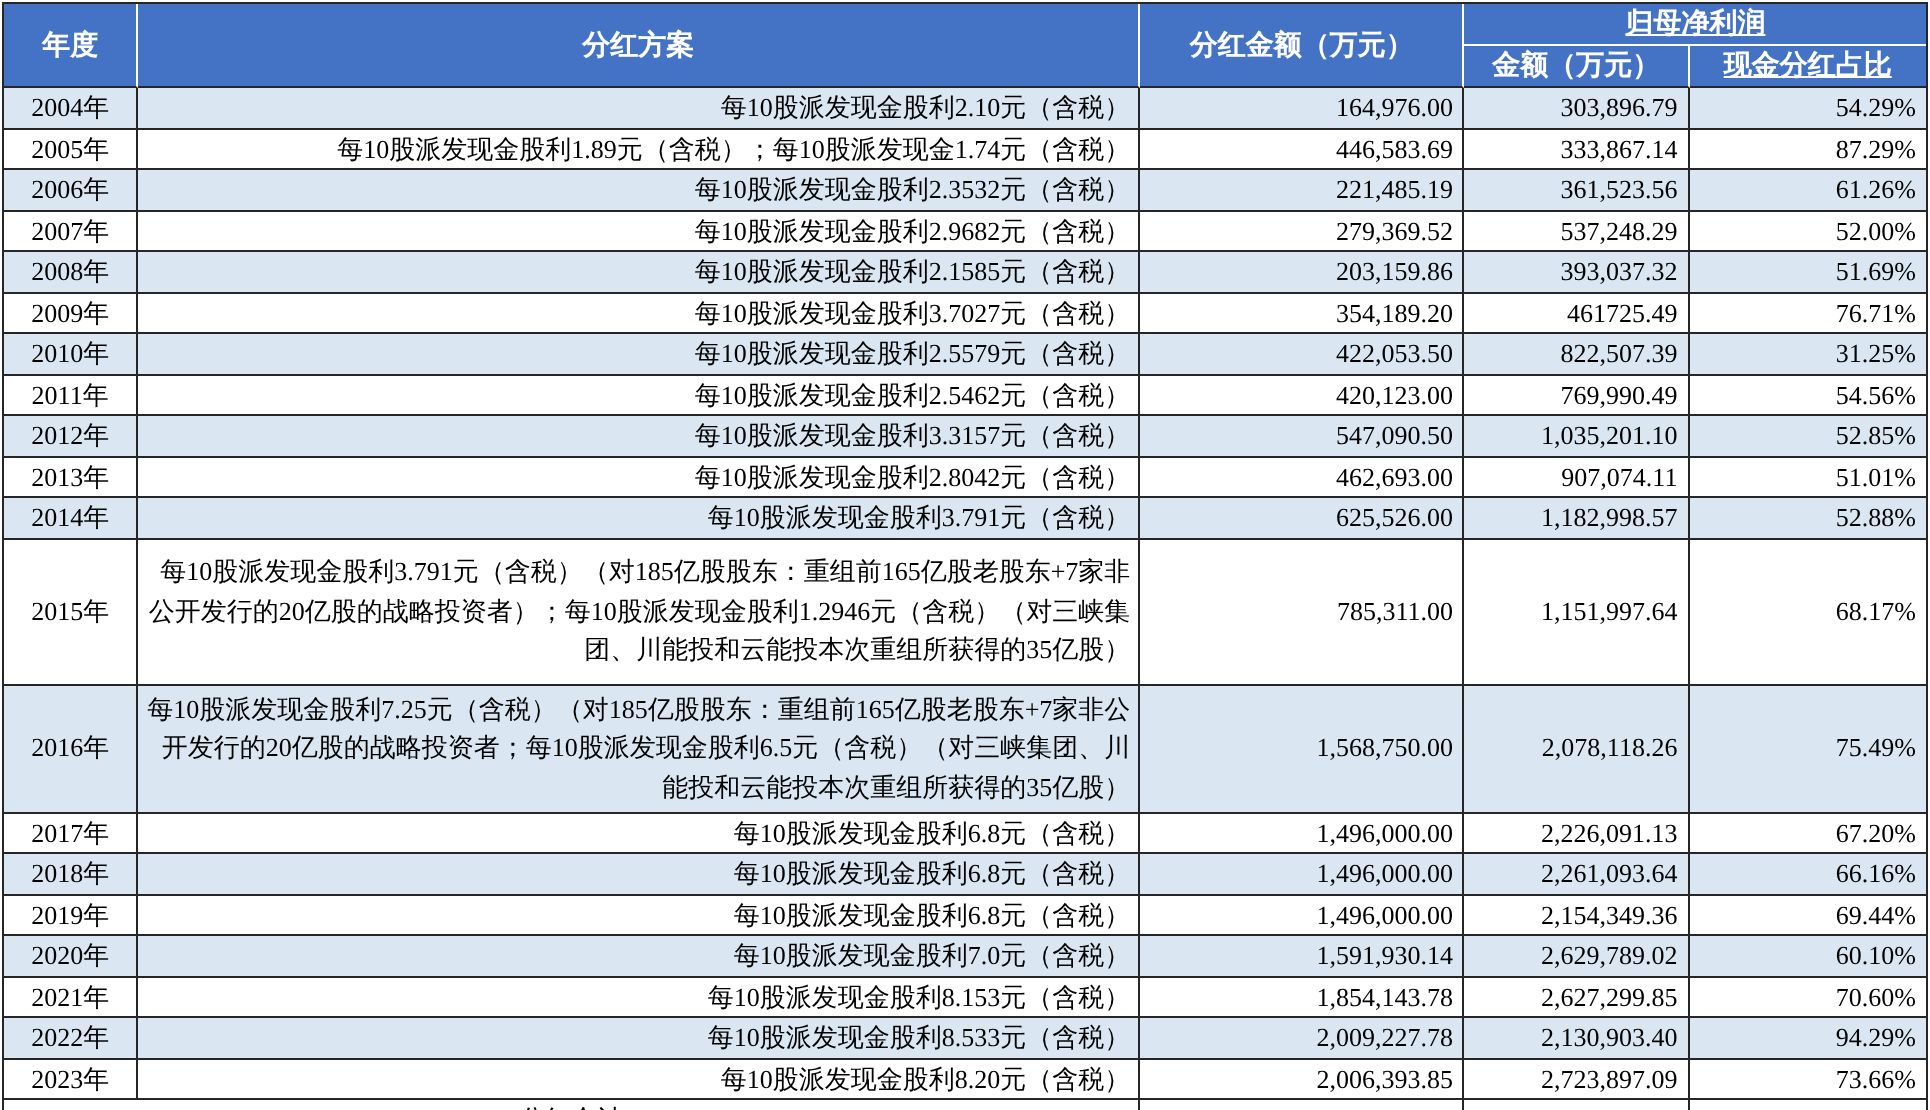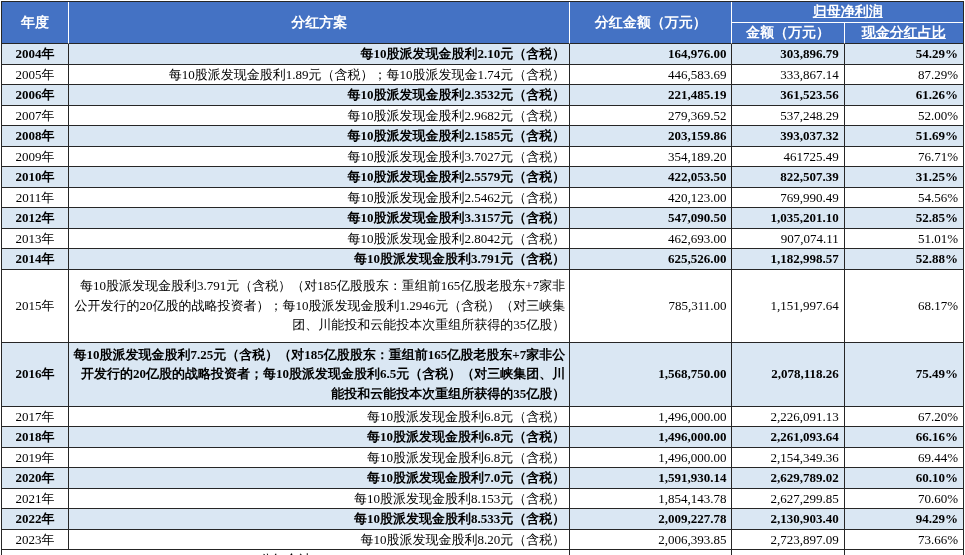--- a/index.html
+++ b/index.html
@@ -49,21 +49,21 @@
     vertical-align:middle;
     padding:0 3px;
     border-right:1px solid var(--grid);
     border-bottom:1px solid var(--grid);
     background:#FFFFFF;
     overflow:hidden;
     line-height:1.5;
   }
   td:last-child{border-right:none;}
   tbody tr:last-child td{border-bottom:none;}
-  tr.alt td{background:var(--band-bg);font-weight:bold;}
+  tr.alt td{background:var(--band-bg);}
 
   .year{text-align:center;}
   .plan{text-align:right;padding-left:4px;padding-right:4px;}
   .num{text-align:right;padding-right:5px;font-variant-numeric:tabular-nums;}
   .center{text-align:center;}
 
   tr.hr1{height:21px;}
   tr.hr2{height:19px;}
   tr.r{height:20px;}
   tr.r-s{height:19px;}

